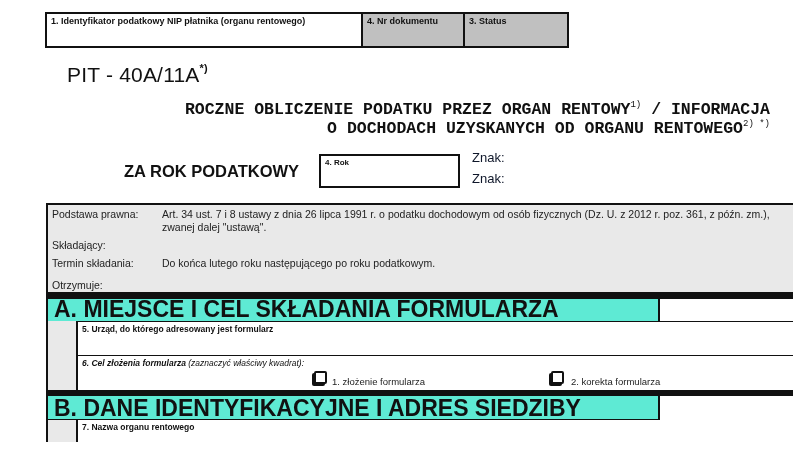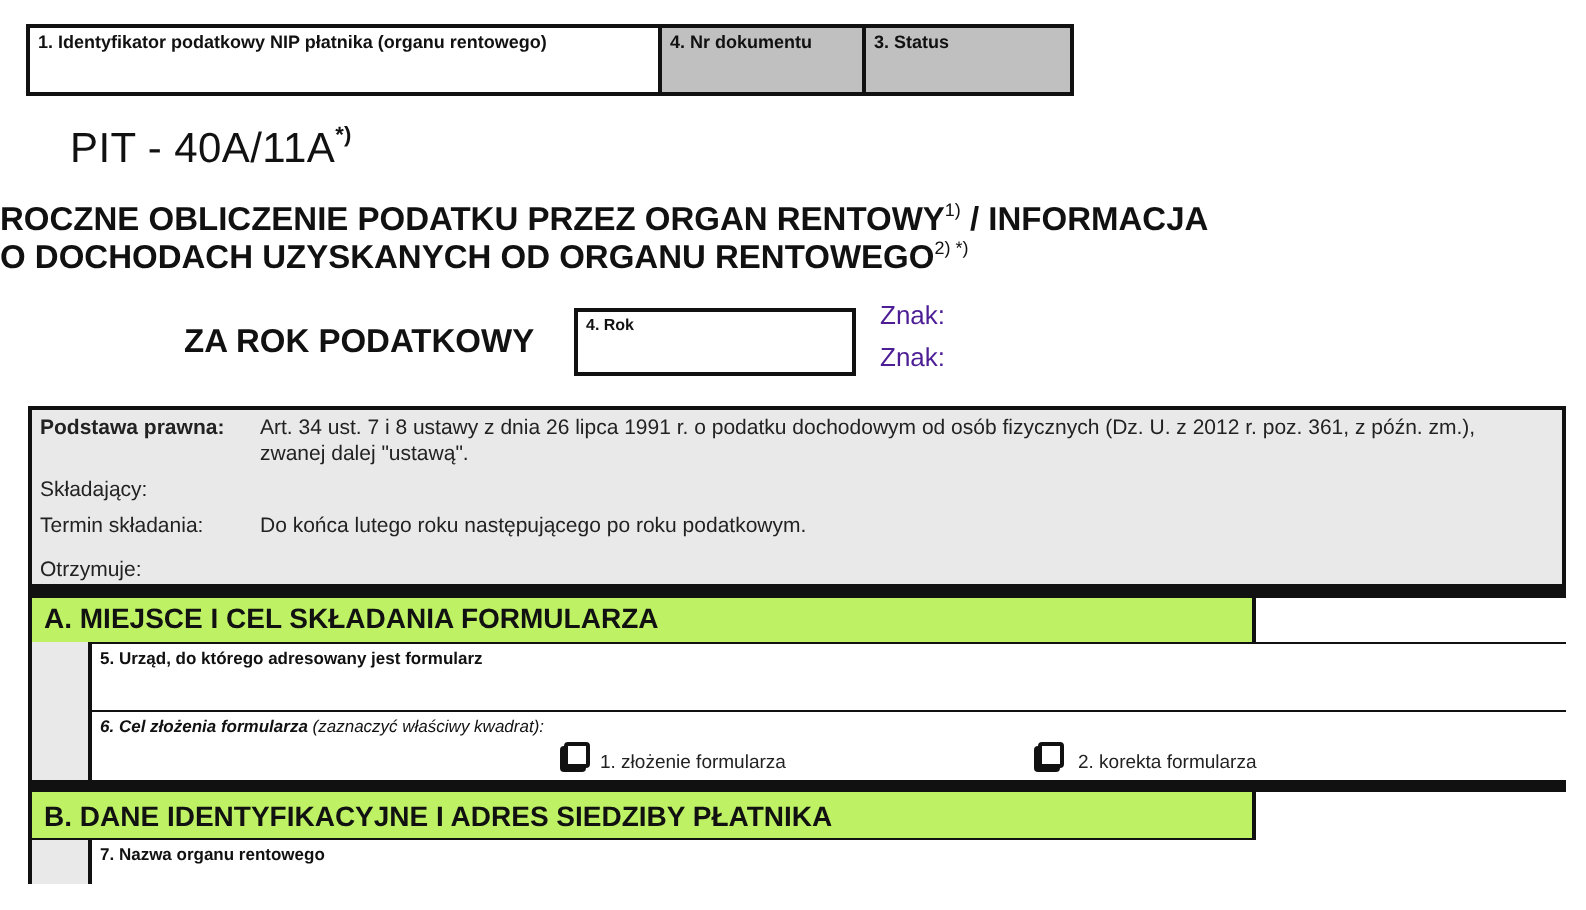--- a/index.html
+++ b/index.html
@@ -1,56 +1,56 @@
 <!DOCTYPE html>
 <html><head>
 <meta charset="utf-8">
 <style>
   html, body { margin: 0; padding: 0; }
   body {
     width: 793px; height: 455px; overflow: hidden;
     background: #ffffff; position: relative;
     font-family: "Liberation Sans", sans-serif; color: #111;
   }
-  .abs { position: absolute; box-sizing: border-box; }
+  .abs { position: absolute; box-sizing: border-box; margin-left: 32px; }
 
   
   .topbox {
     top: 12px; height: 36px; border: 2px solid #111;
     font-size: 9px; font-weight: bold; padding: 2px 4px;
   }
   .topbox.grey { background: #c0c0c0; }
 
   .pit-title { left: 35px; top: 62px; font-size: 21px; font-weight: normal; letter-spacing: 0.2px; }
   .pit-title sup { font-size: 11px; font-weight: bold; vertical-align: 10px; }
 
   .main-title {
-    left: 0; width: 738px; text-align: left; font-size: 16.5px; font-weight: bold;
+    left: 0; width: 738px; text-align: right; font-size: 16.5px; font-weight: bold; font-family: Liberation Mono, monospace;
   }
   .main-title sup { font-size: 9px; vertical-align: 7px; font-weight: normal; }
 
   .year-label { left: 92px; top: 162px; font-size: 16.5px; font-weight: bold; }
   .year-box { left: 287px; top: 154px; width: 141px; height: 34px; border: 2px solid #111; font-size: 8px; font-weight: bold; padding: 2px 4px; }
-  .znak { left: 440px; font-size: 13px; color: #4c1d95; }
+  .znak { left: 440px; font-size: 13px; color: #0f172a; }
 
   
   .info {
     left: 14px; top: 203px; width: 769px; height: 91px;
     border: 2px solid #111; background: #e9e9e9;
     font-size: 10.5px; color: #222;
   }
   .info .lbl { position: absolute; left: 4px; }
   .info .val { position: absolute; left: 114px; width: 640px; line-height: 13px; }
 
   
   .sect-bar { left: 14px; width: 769px; height: 5px; background: #111; }
   .sect-head {
-    left: 14px; width: 614px; background: #bef264;
+    left: 14px; width: 614px; background: #5eead4;
     border-left: 2px solid #111; border-right: 2px solid #111;
-    font-size: 14px; font-weight: bold; padding-left: 6px; line-height: 20px;
+    font-size: 23px; font-weight: bold; padding-left: 6px; line-height: 20px;
   }
   .sect-body {
     left: 14px; width: 769px; background: #e9e9e9;
     border-left: 2px solid #111; border-right: 2px solid #111;
   }
   .field {
     left: 44px; width: 739px; background: #fff;
     border-left: 2px solid #111; border-top: 1px solid #111;
     font-size: 8.5px; font-weight: bold; padding: 2px 4px;
   }
@@ -86,21 +86,21 @@
 </div>
 
 <div class="abs year-label">ZA ROK PODATKOWY</div>
 <div class="abs year-box">
   <span>4. Rok</span>
 </div>
 <div class="abs znak" style="top:150px;">Znak:</div>
 <div class="abs znak" style="top:171px;">Znak:</div>
 
 <div class="abs info">
-  <span class="lbl" style="top:3px;font-weight:bold;">Podstawa prawna:</span>
+  <span class="lbl" style="top:3px;">Podstawa prawna:</span>
   <span class="val" style="top:3px;">Art. 34 ust. 7 i 8 ustawy z dnia 26 lipca 1991 r. o podatku dochodowym od osób fizycznych (Dz. U. z 2012 r. poz. 361, z późn. zm.), zwanej dalej "ustawą".</span>
   <span class="lbl" style="top:34px;">Składający:</span>
   <span class="lbl" style="top:52px;">Termin składania:</span>
   <span class="val" style="top:52px;">Do końca lutego roku następującego po roku podatkowym.</span>
   <span class="lbl" style="top:74px;">Otrzymuje:</span>
 </div>
 
 <div class="abs sect-bar" style="top:294px;"></div>
 <div class="abs sect-head" style="top:299px;height:22px;">A. MIEJSCE I CEL SKŁADANIA FORMULARZA</div>
 <div class="abs sect-body" style="top:321px;height:69px;"></div>

